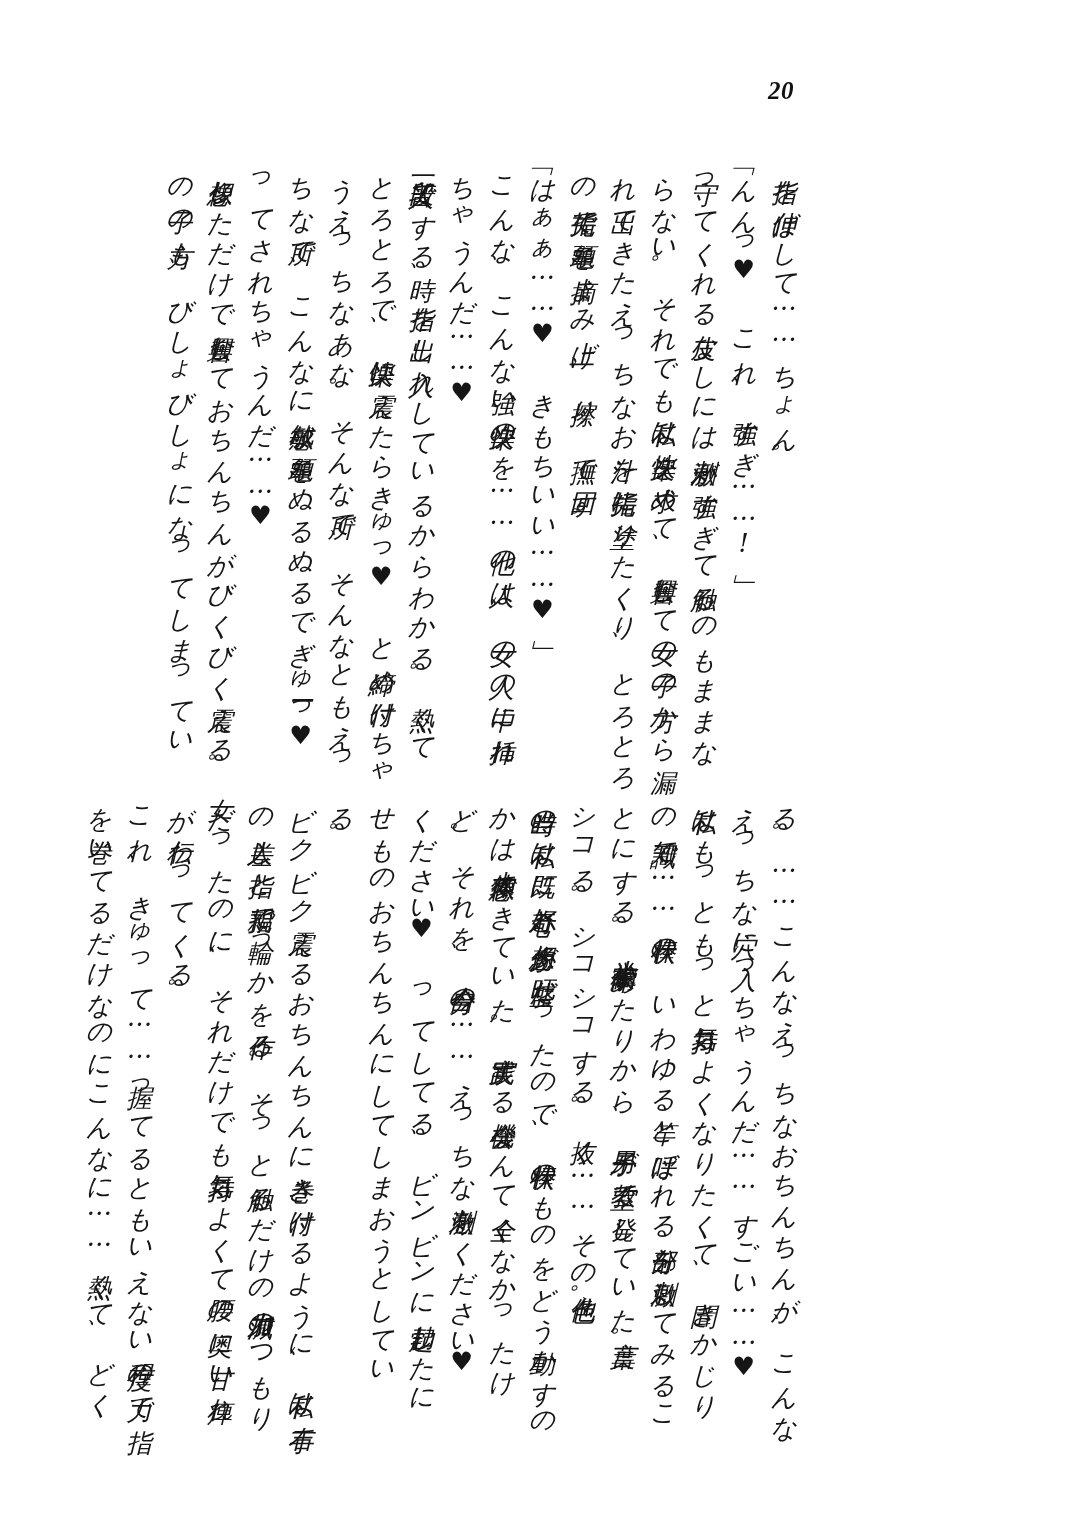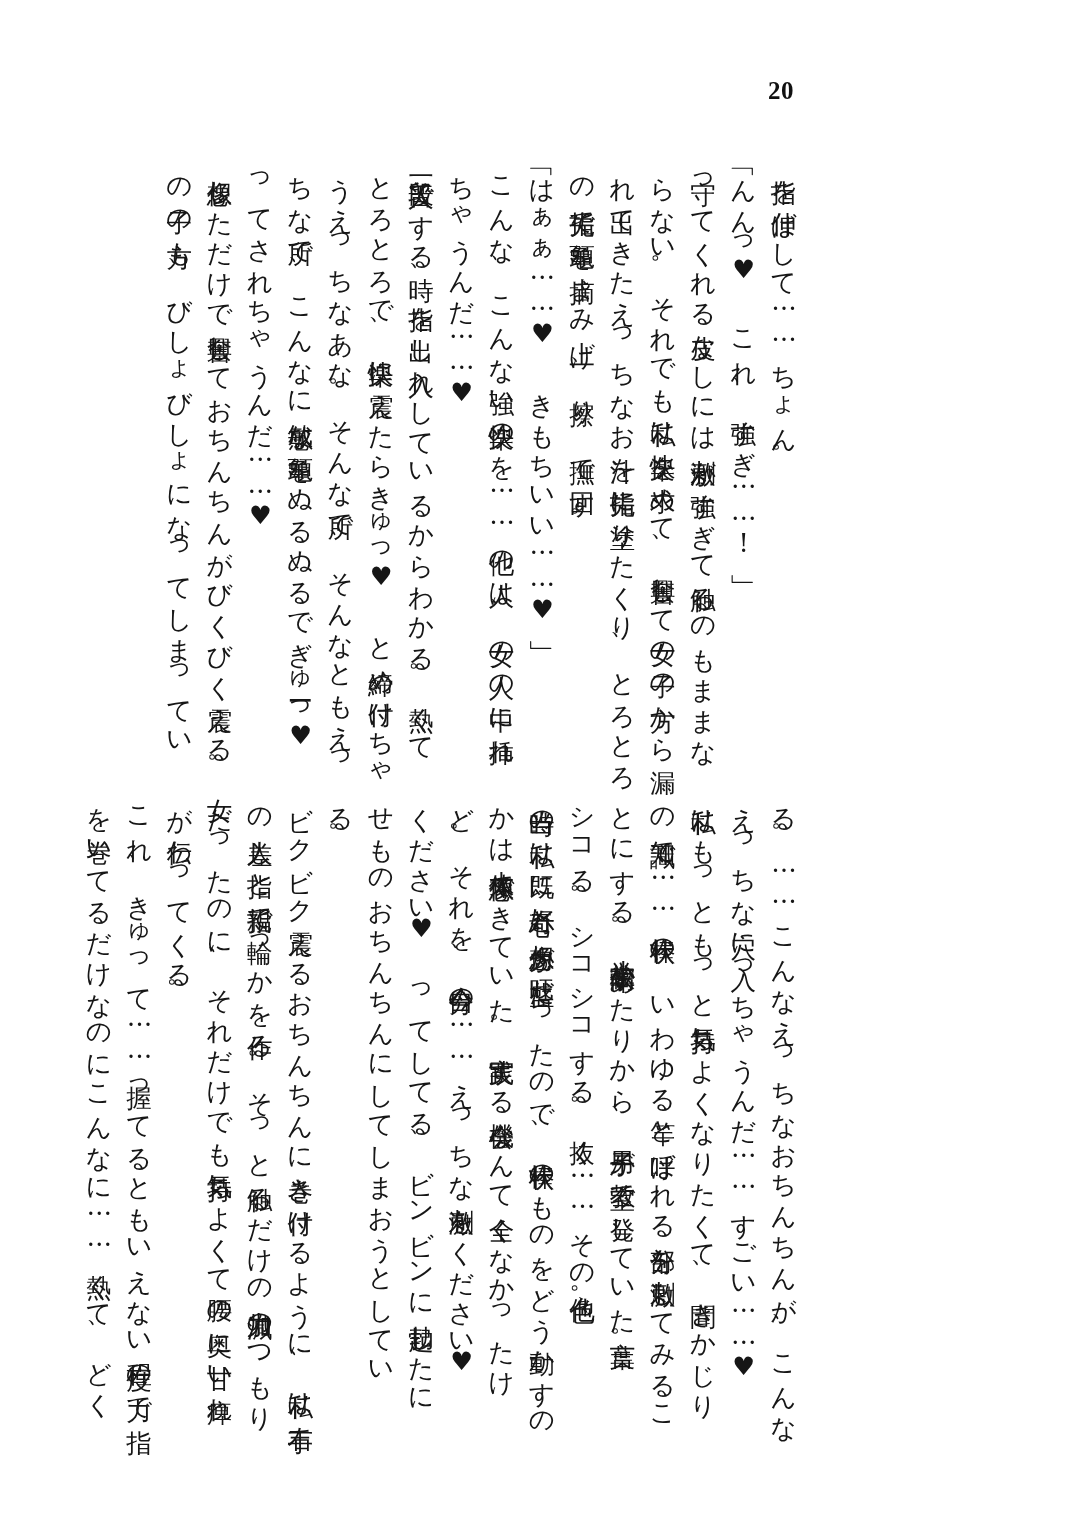--- a/index.html
+++ b/index.html
@@ -12,20 +12,21 @@
     font-family: "Liberation Serif", "DejaVu Serif", serif;
     color: #1a1a1a;
   }
   #page {
     position: relative;
     width: 896px;
     height: 1515px;
     background: #ffffff;
     overflow: hidden;
     box-sizing: border-box;
+    font-style: italic;
   }
 
   
   #page-number {
     position: absolute;
     top: 78px;
     right: 102px;
     font-size: 25px;
     font-weight: 700;
     letter-spacing: 0.5px;

